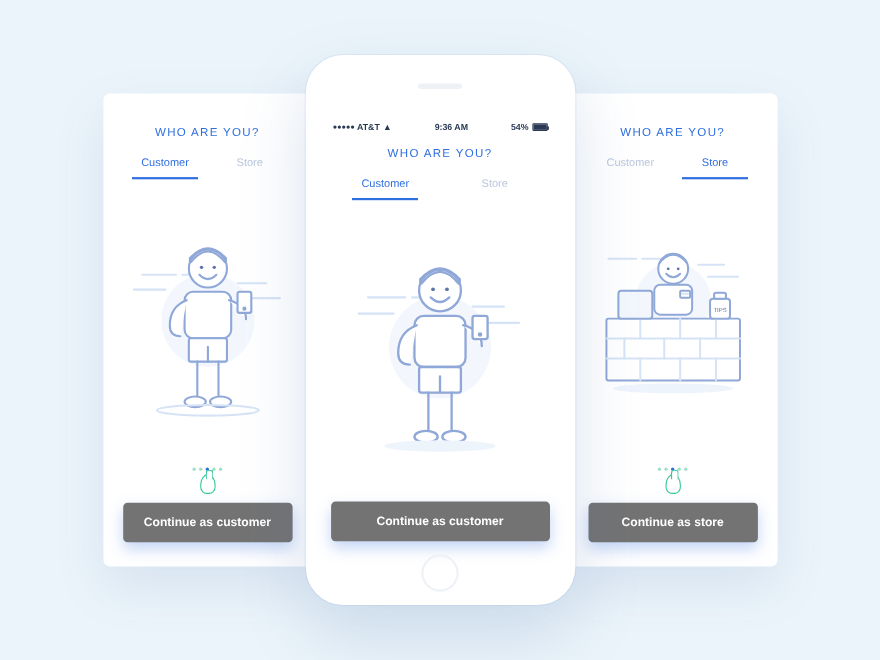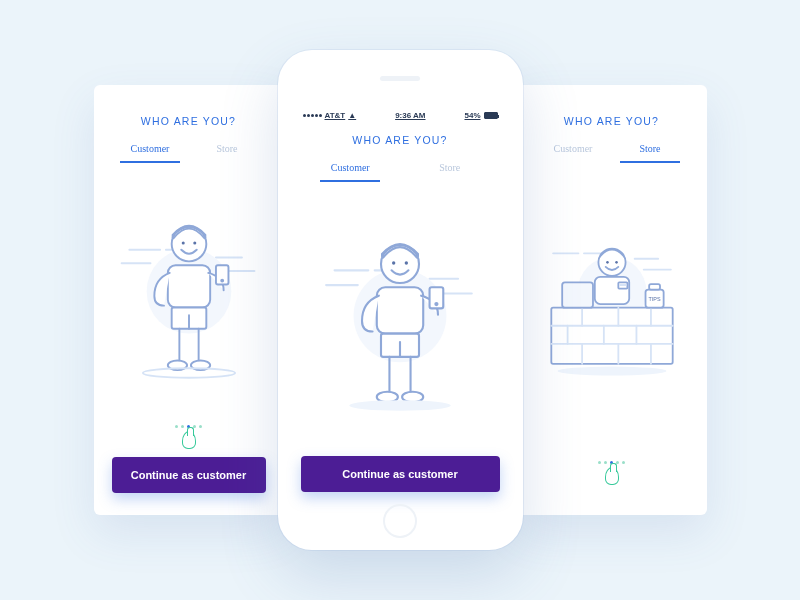--- a/index.html
+++ b/index.html
@@ -74,21 +74,20 @@
   }
   .statusbar {
     width: 100%;
     display: flex;
     justify-content: space-between;
     align-items: flex-end;
     font-size: 8px;
     font-weight: 600;
     color: #2a3a55;
     padding: 0 2px 6px 2px;
-    text-decoration: underline;
   }
   .sb-group { display:flex; align-items:center; gap:3px; }
   .signal { display:flex; gap:1px; }
   .signal i { width:3px; height:3px; background:#2a3a55; border-radius:50%; display:block; }
   .battery { width:14px; height:7px; border:1px solid #2a3a55; border-radius:1px; position:relative; }
   .battery::after { content:""; position:absolute; right:-2px; top:1.5px; width:1.5px; height:3px; background:#2a3a55; }
   .battery i { display:block; width:100%; height:100%; background:#2a3a55; }
 
   .title {
     color: #2f6fe0;
@@ -104,21 +103,20 @@
     margin-top: 16px;
     font-size: 10px;
   }
   .tab {
     padding-bottom: 7px;
     cursor: pointer;
     color: #b9c7dc;
     border-bottom: 2px solid transparent;
     min-width: 60px;
     text-align: center;
-    font-family: Liberation Serif, serif;
   }
   .tab.active {
     color: #2f6fe0;
     border-bottom-color: #2f6fe0;
   }
   .illus-area {
     flex: 1;
     width: 100%;
     display: flex;
     align-items: center;
@@ -152,21 +150,21 @@
     position:absolute;
     left:4px; top:-5px;
     width:5px; height:8px;
     border:1.5px solid #36c99a;
     border-bottom:none;
     border-radius: 3px 3px 0 0;
     background:#fff;
   }
   .cta {
     width: 100%;
-    background: #4c1d95;
+    background: #737373;
     color: #fff;
     border: none;
     border-radius: 4px;
     font-size: 11px;
     font-weight: 600;
     padding: 12px 0;
     cursor: pointer;
     box-shadow: 0 6px 14px rgba(79,131,227,.35);
   }
   .side .title { margin-top: 0; }
@@ -346,13 +344,14 @@
   <div class="swipe-hint">
     <div class="swipe-dots">
         <i></i>
         <i></i>
         <em></em>
         <i></i>
         <i></i>
       </div>
     <div class="finger"></div>
   </div>
+  <button class="cta">Continue as store</button>
 </div>
 
 </body></html>

